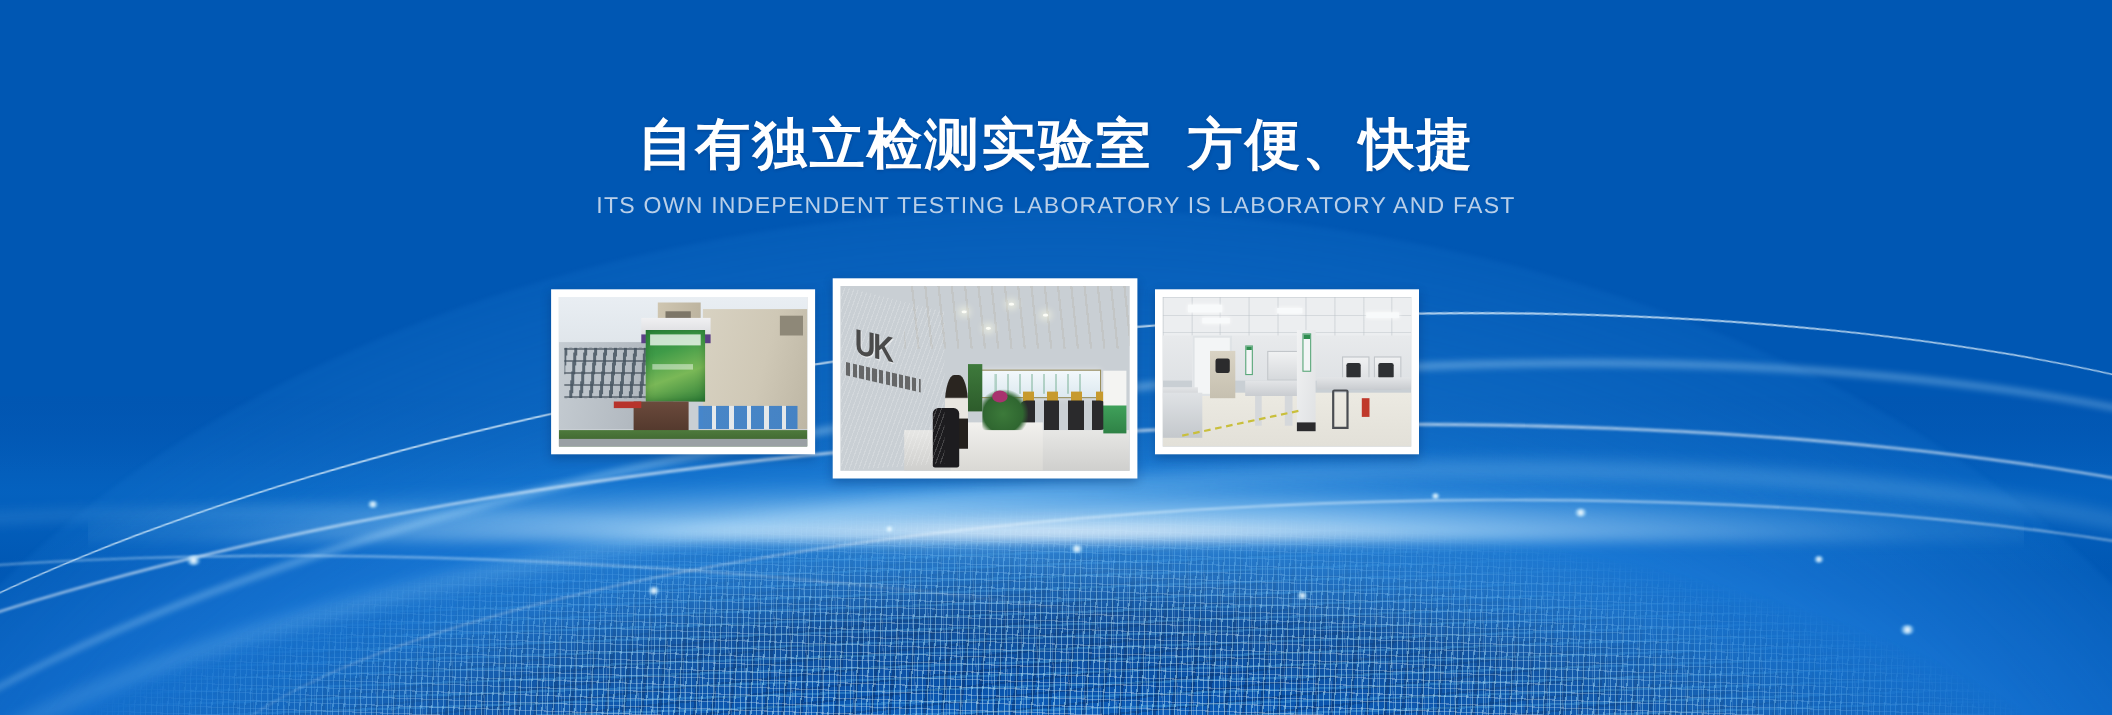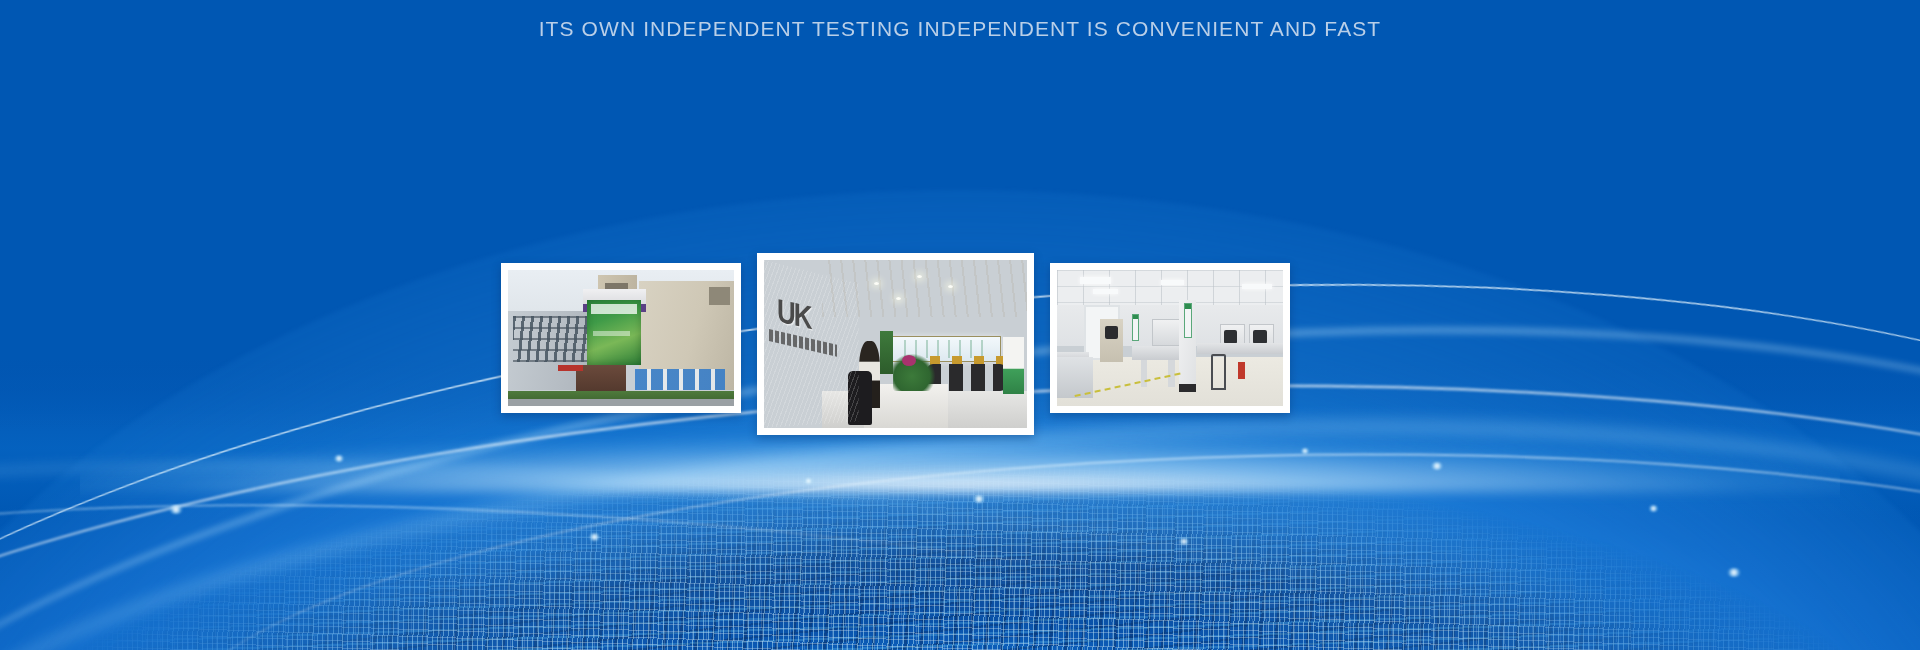--- a/index.html
+++ b/index.html
@@ -381,21 +381,22 @@
   <div class="dot" style="left:588px;top:533px;width:13px;height:8px;"></div>
   <div class="dot" style="left:803px;top:478px;width:11px;height:6px;"></div>
   <div class="dot" style="left:972px;top:495px;width:14px;height:8px;"></div>
   <div class="dot" style="left:1178px;top:538px;width:12px;height:7px;"></div>
   <div class="dot" style="left:1300px;top:448px;width:10px;height:6px;"></div>
   <div class="dot" style="left:1430px;top:462px;width:14px;height:8px;"></div>
   <div class="dot" style="left:1726px;top:568px;width:16px;height:9px;"></div>
   <div class="dot" style="left:1648px;top:505px;width:11px;height:7px;"></div>
 
   <div class="headline-wrap">
-    <div class="subhead">ITS OWN INDEPENDENT TESTING INDEPENDENT IS CONVENIENT AND FAST</div>
+    <div class="headline">自有独立检测实验室  方便、快捷</div>
+    <div class="subhead">ITS OWN INDEPENDENT TESTING LABORATORY IS LABORATORY AND FAST</div>
   </div>
 
   <div class="photos">
 
     <div class="frame f1">
       <div class="photo p1">
         <div class="sky"></div>
         <div class="blockR"></div>
         <div class="tower"></div>
         <div class="wingL"></div>

